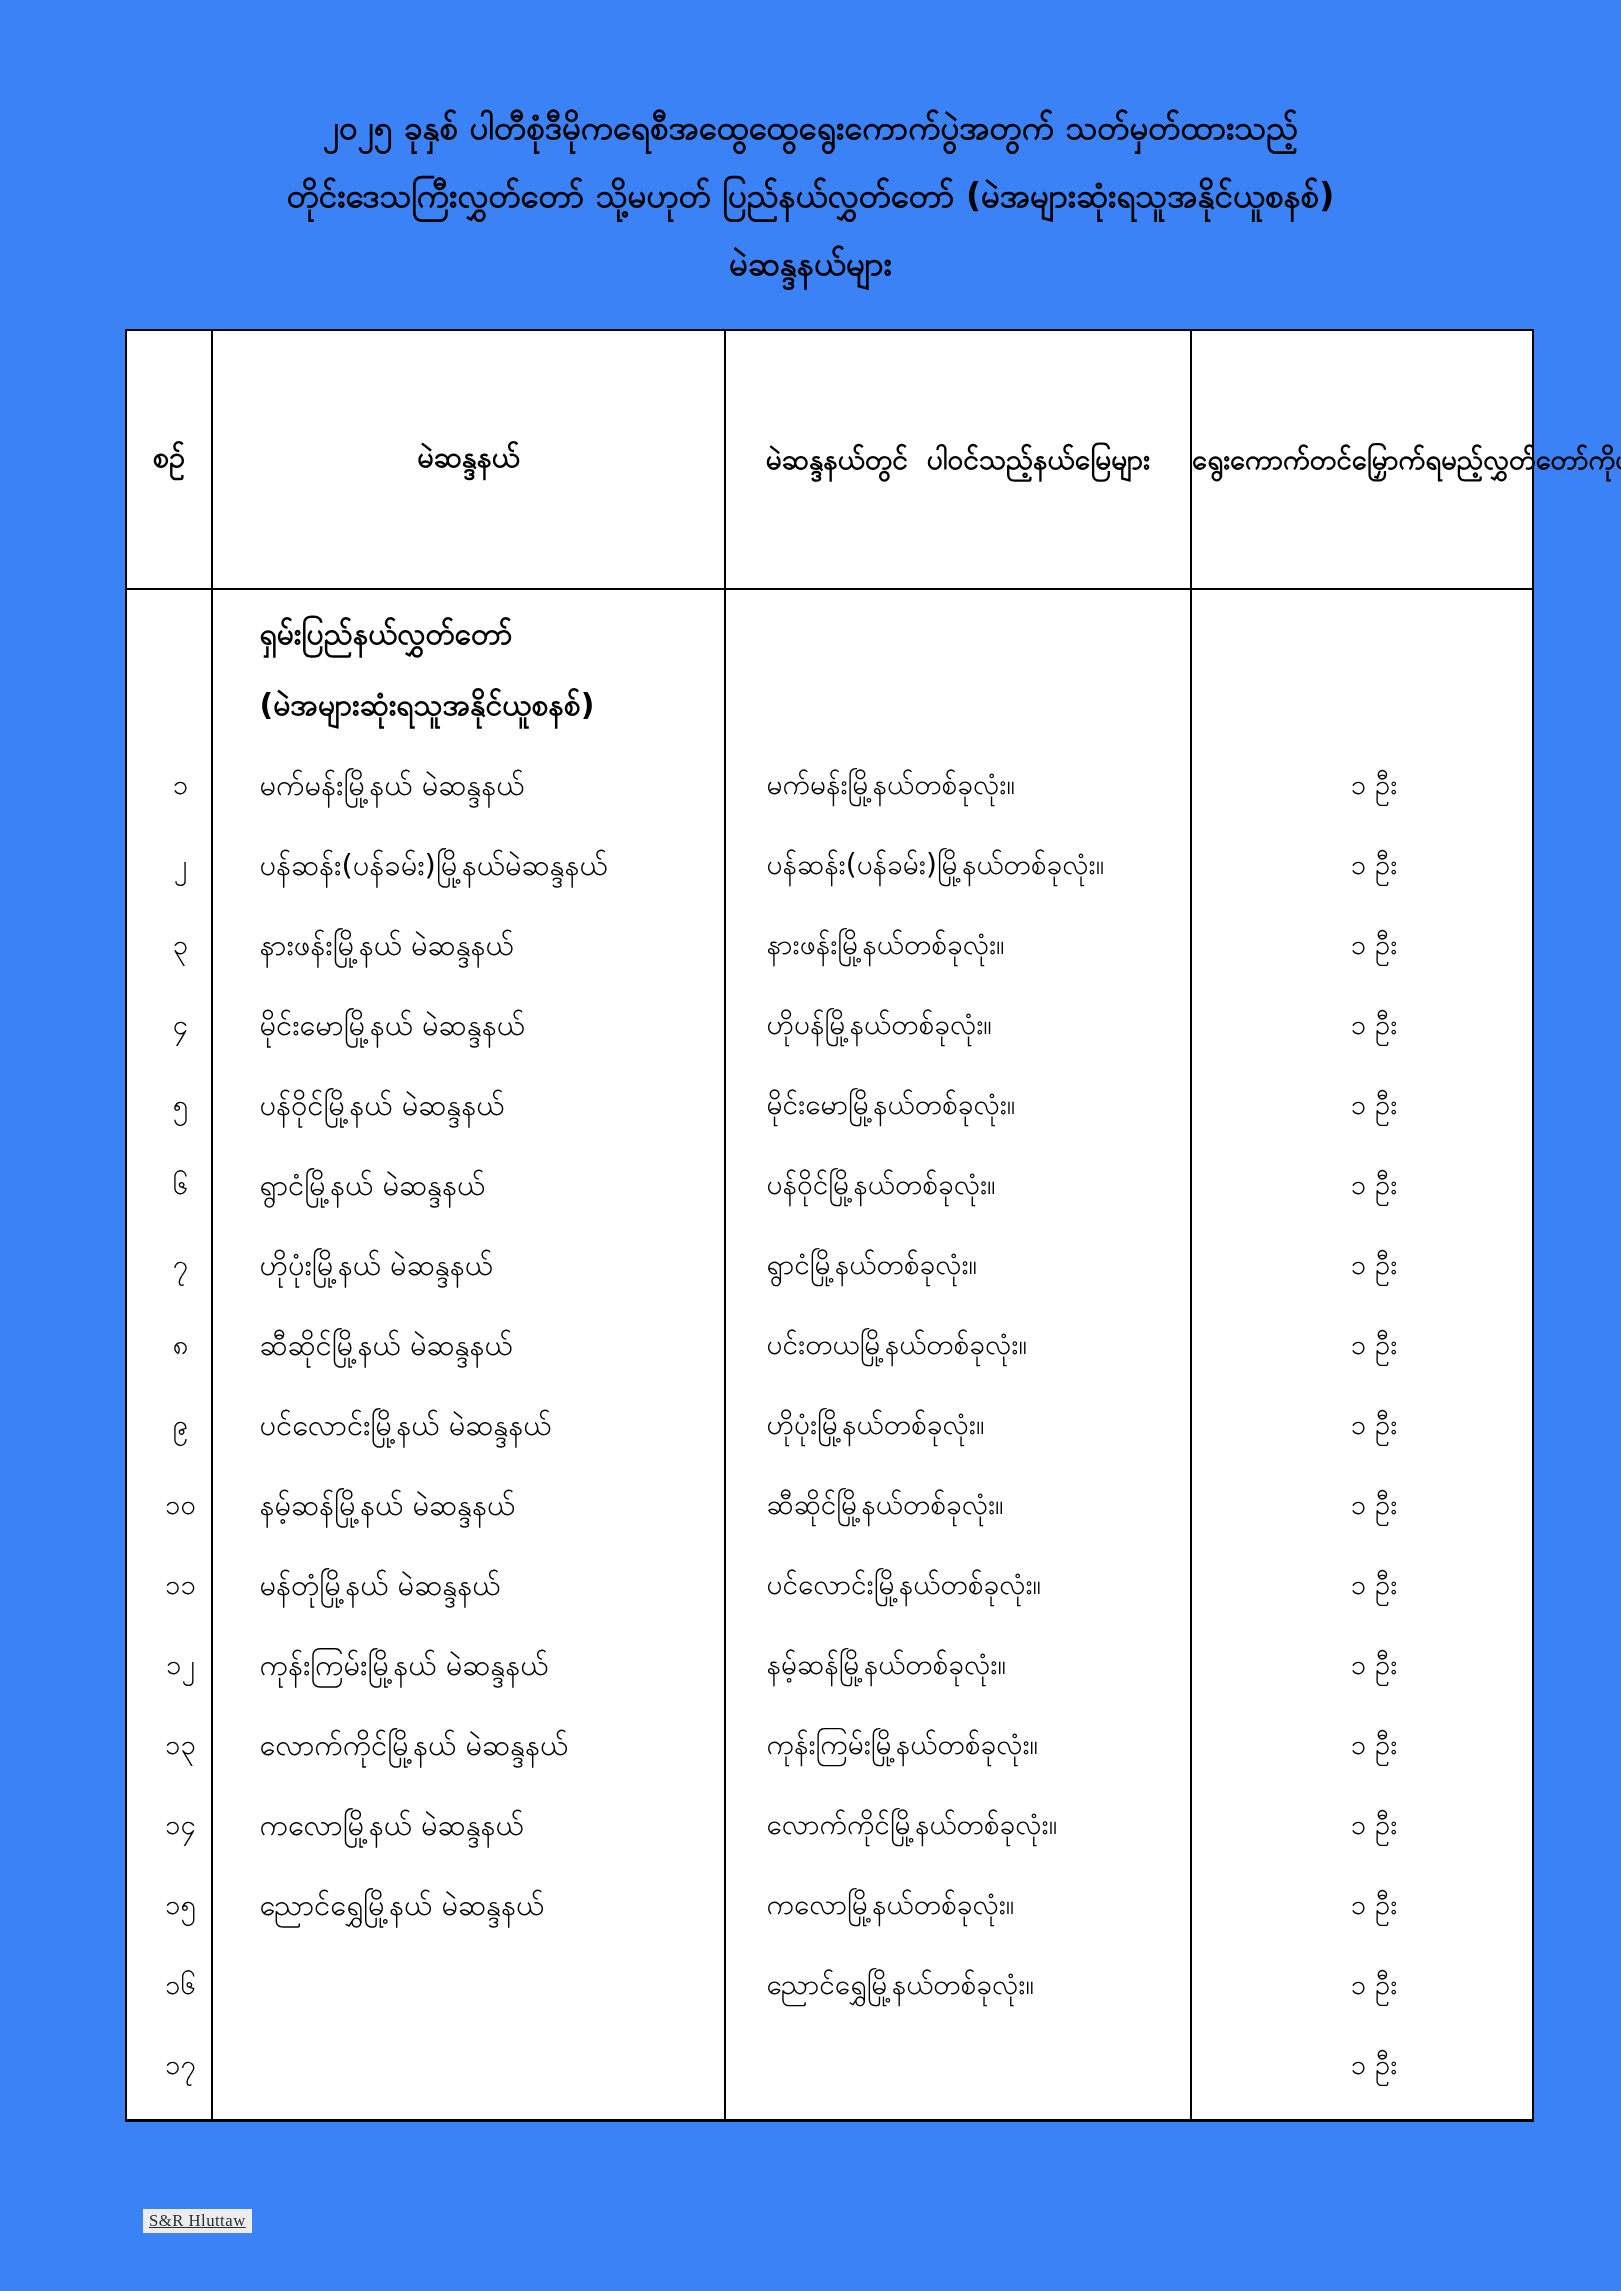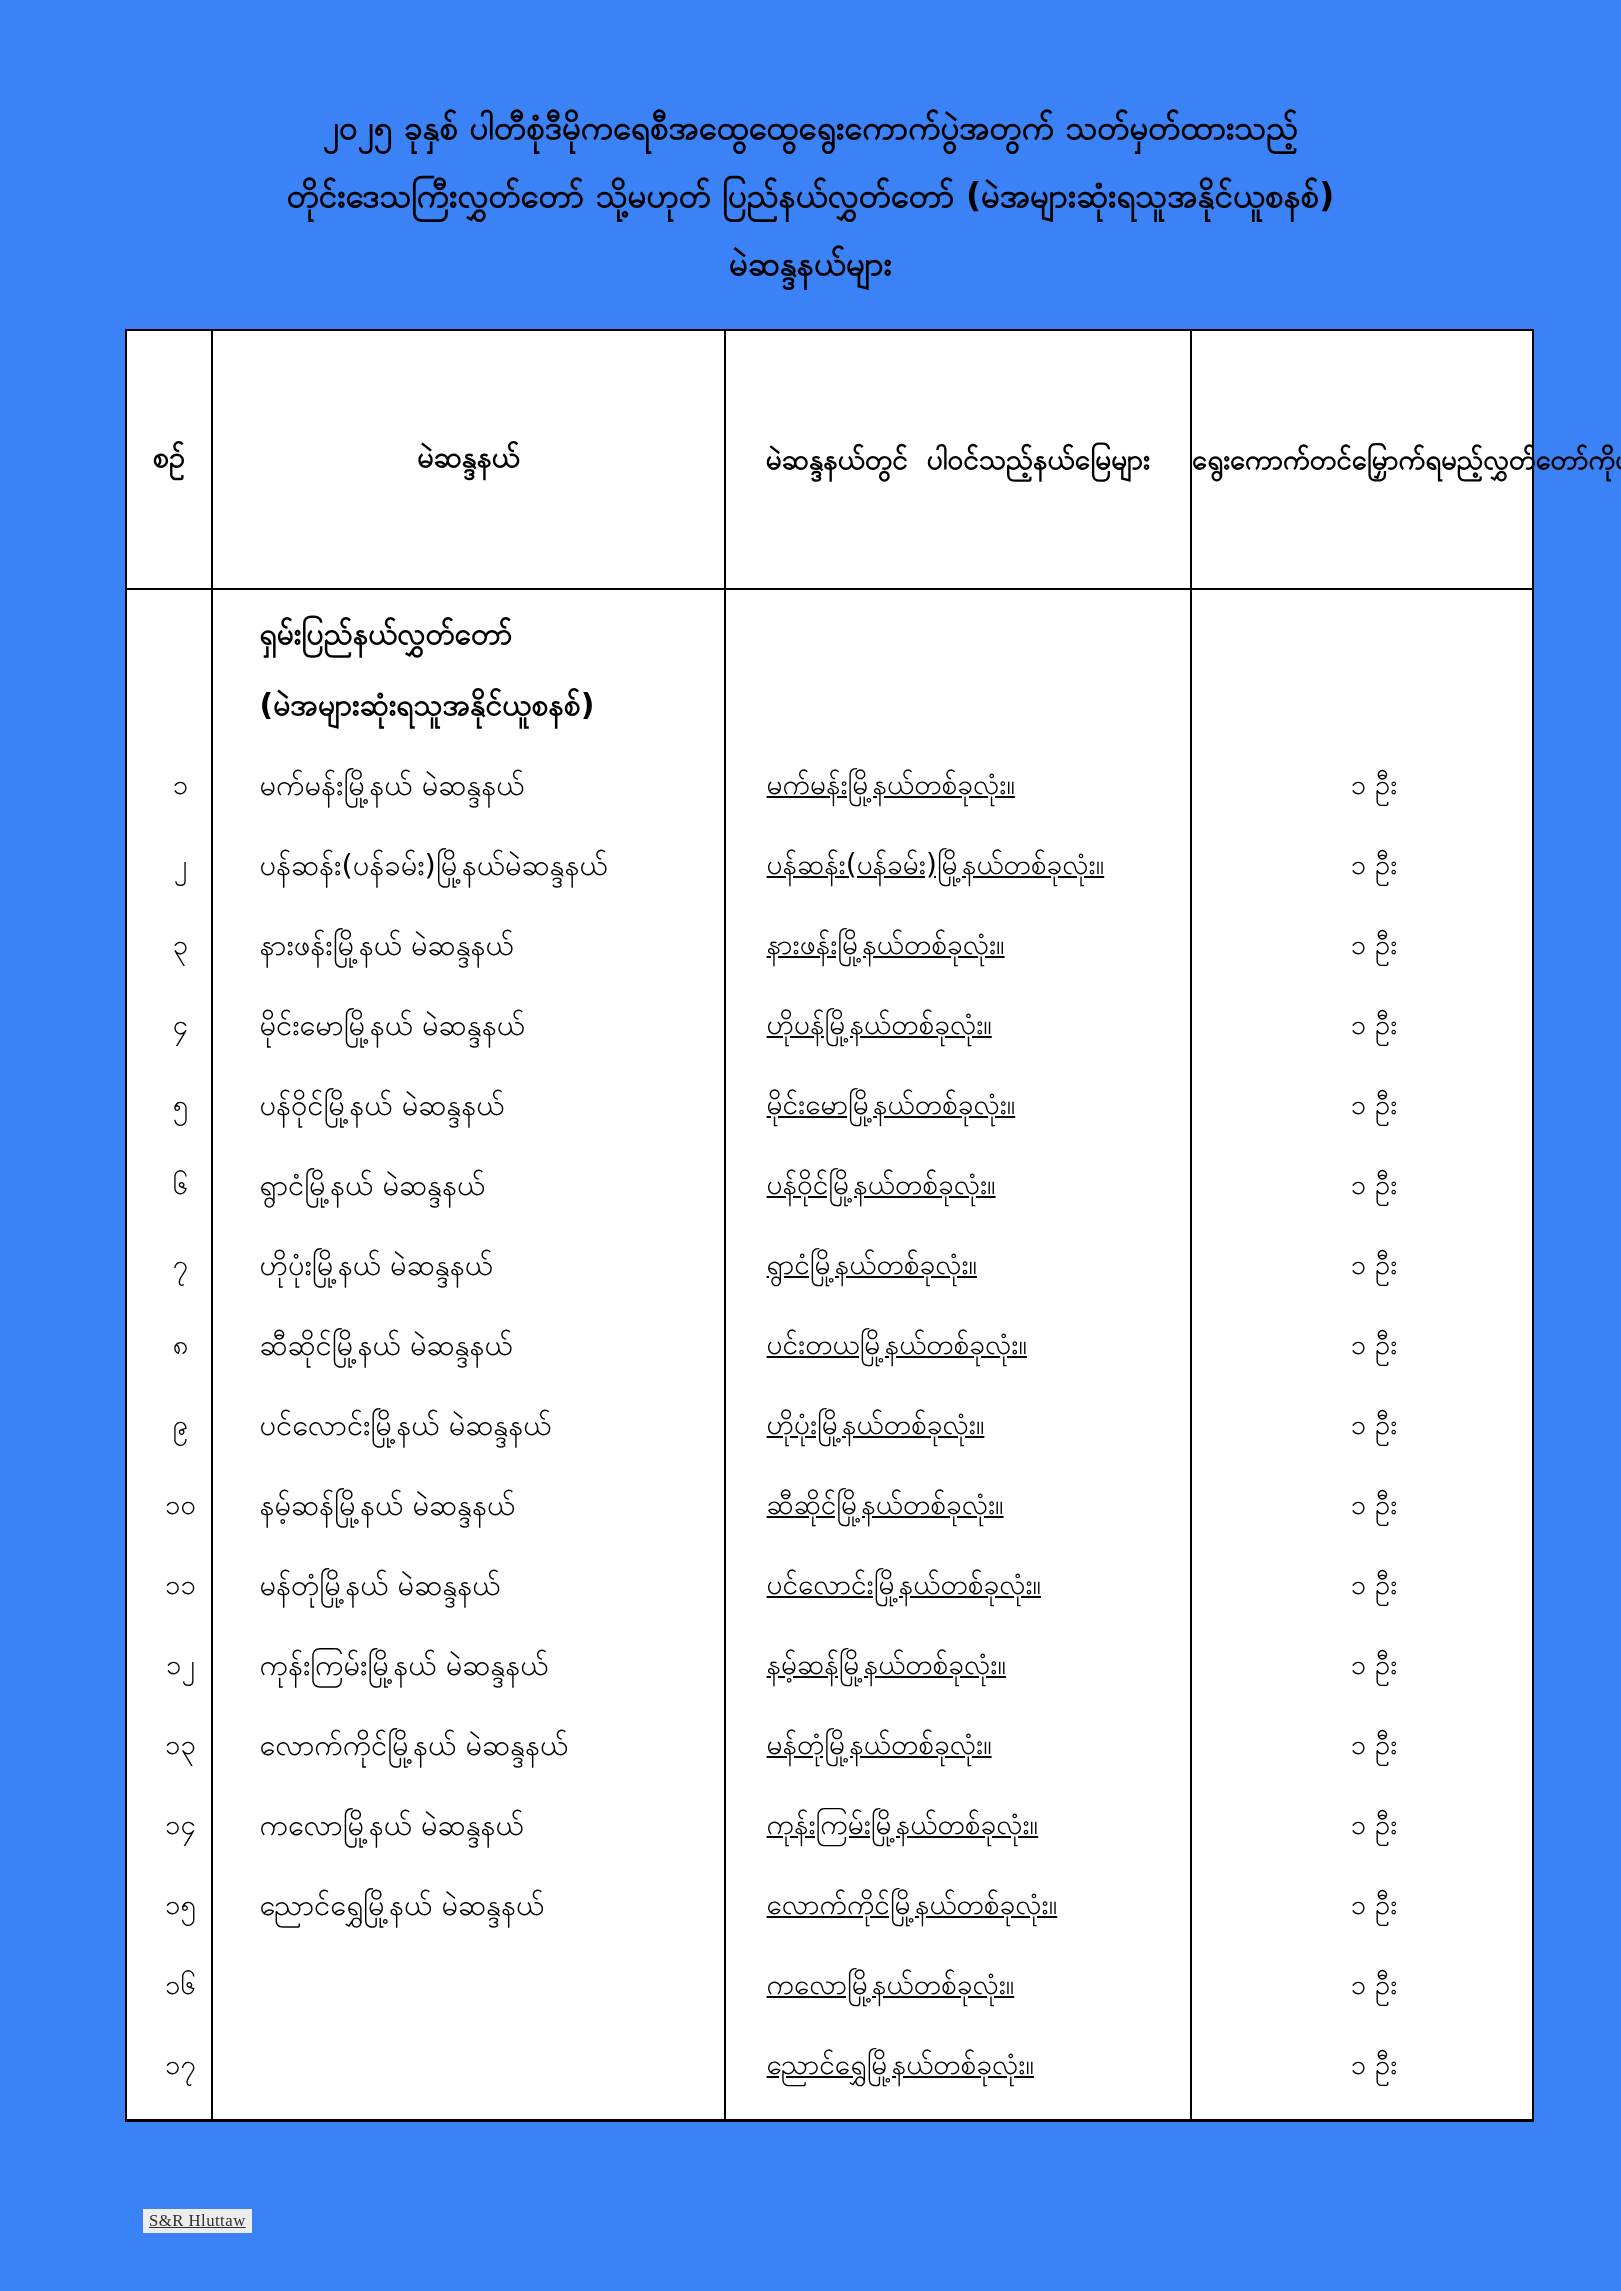--- a/index.html
+++ b/index.html
@@ -63,21 +63,21 @@
   .bcol {
     box-sizing: border-box;
     border-right: 2px solid #000;
     display: flex;
     flex-direction: column;
     min-width: 0;
   }
   .bcol:last-child { border-right: 0; }
   .bcol-serial       { flex: 0 0 86px; }
   .bcol-constituency { flex: 0 0 513px; }
-  .bcol-areas        { flex: 0 0 466px; text-decoration: underline; }
+  .bcol-areas        { flex: 0 0 466px; }
   .bcol-reps         { flex: 0 0 341px; }
 
   .group-spacer { flex: 0 0 157px; box-sizing: border-box; }
   .group-label  { padding: 7.8px 0 0 23.5px; font-weight: 700; font-size: 30px; }
   .group-label .g-line { line-height: 71px; white-space: nowrap; }
 
   .rows { display: flex; flex-direction: column; padding-left: 23px; }
   .slot {
     flex: 0 0 80px;
     height: 80px;
@@ -236,21 +236,20 @@
           <div class="slot">ပင်းတယမြို့နယ်တစ်ခုလုံး။</div>
 
           <div class="slot">ဟိုပုံးမြို့နယ်တစ်ခုလုံး။</div>
 
           <div class="slot">ဆီဆိုင်မြို့နယ်တစ်ခုလုံး။</div>
 
           <div class="slot">ပင်လောင်းမြို့နယ်တစ်ခုလုံး။</div>
 
           <div class="slot">နမ့်ဆန်မြို့နယ်တစ်ခုလုံး။</div>
 
-          <div class="slot">မန်တုံမြို့နယ်တစ်ခုလုံး။</div>
 
           <div class="slot">ကုန်းကြမ်းမြို့နယ်တစ်ခုလုံး။</div>
 
           <div class="slot">လောက်ကိုင်မြို့နယ်တစ်ခုလုံး။</div>
 
           <div class="slot">ကလောမြို့နယ်တစ်ခုလုံး။</div>
 
           <div class="slot">ညောင်ရွှေမြို့နယ်တစ်ခုလုံး။</div>
         </div>
 

